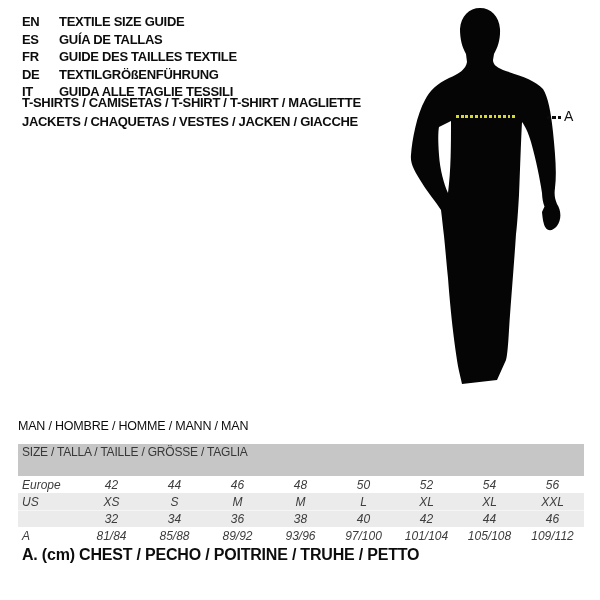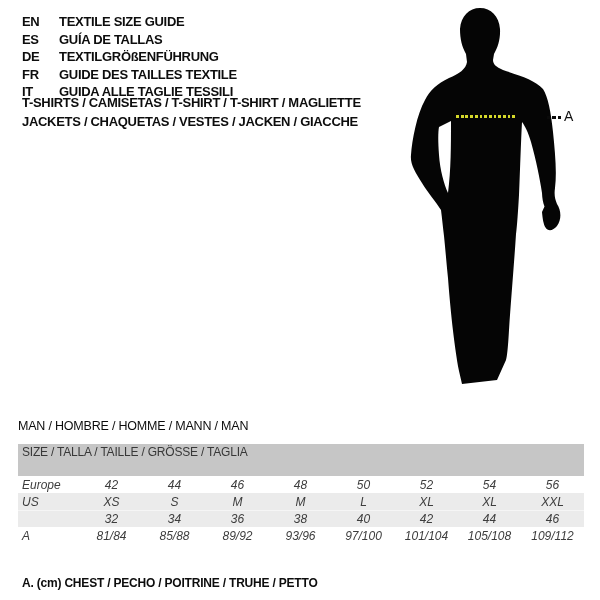--- a/index.html
+++ b/index.html
@@ -31,43 +31,43 @@
   .t-header{
     height:32px;line-height:17px;background:#c6c6c6;color:#383838;
     padding-left:4px;letter-spacing:-0.2px;
   }
   .t-row{display:flex;height:17px;align-items:center;font-style:italic;}
   .t-row.stripe{background:#ebebeb;justify-content:flex-end;}
   .t-row.stripe + .t-row.stripe{border-top:1px solid #f5f5f5;height:16px;}
   .t-label{flex:0 0 58px;padding-left:4px;text-align:left;}
   .t-cell{flex:1;text-align:center;}
   
-  .footnote{position:absolute;left:22px;top:576px;font-size:12px;font-weight:700;letter-spacing:-0.2px;}
+  .footnote{position:absolute;left:22px;top:546px;font-size:16px;font-weight:700;letter-spacing:-0.2px;}
 </style>
 </head>
 <body>
 
 <div class="page">
 
   <div class="lang-list">
     <div class="lang-row">
       <span class="lang-code">EN</span>
       <span class="lang-title">TEXTILE SIZE GUIDE</span>
     </div>
     <div class="lang-row">
       <span class="lang-code">ES</span>
       <span class="lang-title">GUÍA DE TALLAS</span>
     </div>
     <div class="lang-row">
+      <span class="lang-code">FR</span>
+      <span class="lang-title">GUIDE DES TAILLES TEXTILE</span>
+    </div>
+    <div class="lang-row">
       <span class="lang-code">DE</span>
       <span class="lang-title">TEXTILGRÖßENFÜHRUNG</span>
-    </div>
-    <div class="lang-row">
-      <span class="lang-code">FR</span>
-      <span class="lang-title">GUIDE DES TAILLES TEXTILE</span>
     </div>
     <div class="lang-row">
       <span class="lang-code">IT</span>
       <span class="lang-title">GUIDA ALLE TAGLIE TESSILI</span>
     </div>
   </div>
 
   <div class="categories">
     <div>T-SHIRTS / CAMISETAS / T-SHIRT / T-SHIRT / MAGLIETTE</div>
     <div>JACKETS / CHAQUETAS / VESTES / JACKEN / GIACCHE</div>

